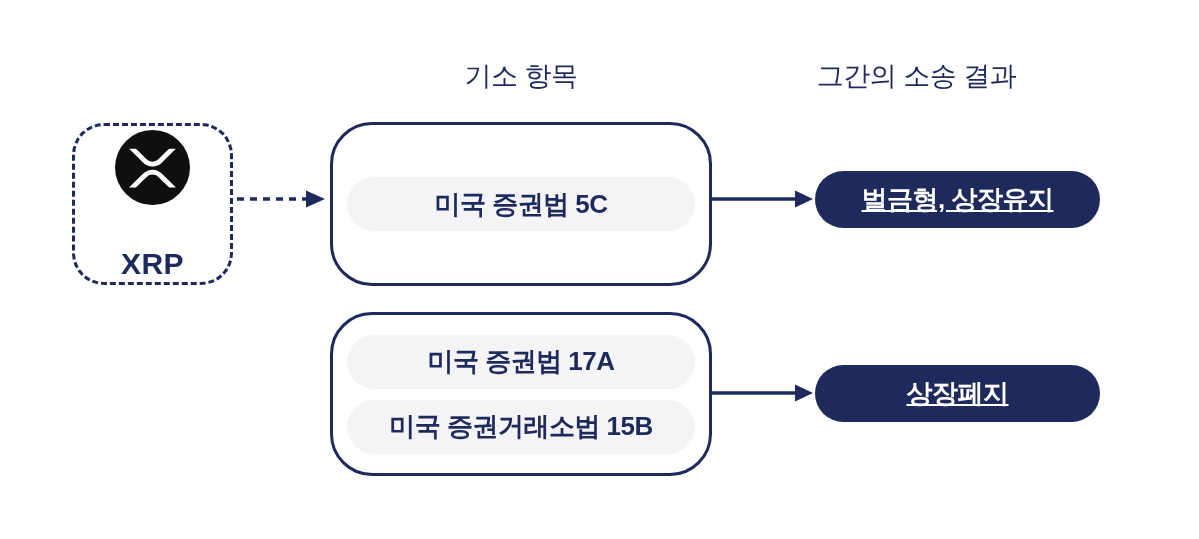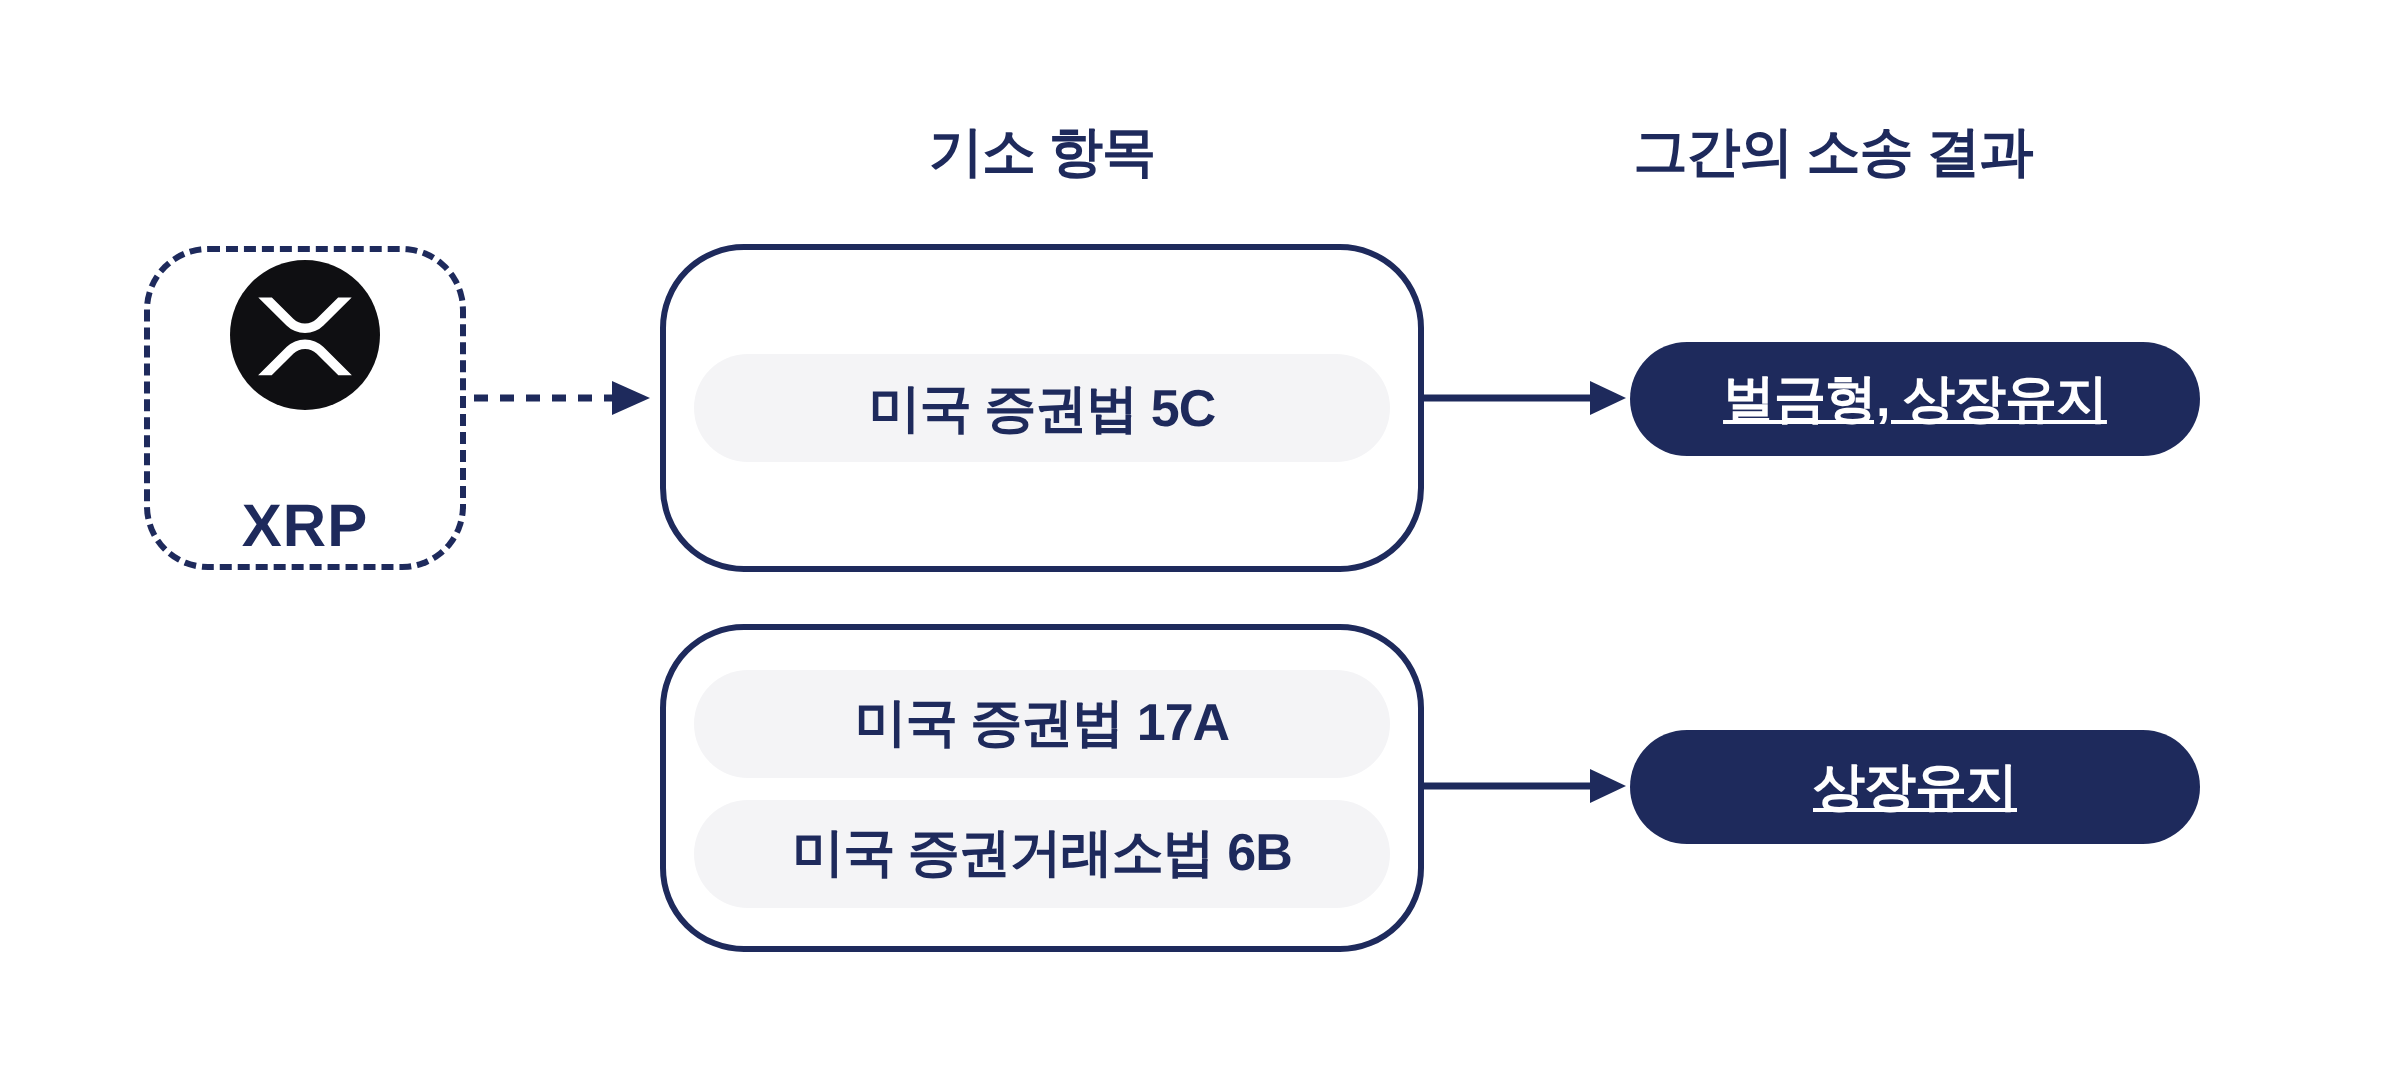--- a/index.html
+++ b/index.html
@@ -16,21 +16,21 @@
   }
   .canvas {
     position: relative;
     width: 1199px; height: 539px;
     background: var(--background);
   }
   .col-header {
     position: absolute;
     top: 61px; height: 30px; line-height: 30px;
     text-align: center;
-    font-size: 27px; font-weight: 700;
+    font-size: 27px; font-weight: 400;
     color: var(--navy);
     letter-spacing: -0.5px;
     white-space: nowrap;
   }
   .col-header.charges { left: 330px; width: 382px; }
   .col-header.results { left: 774px; width: 285px; }
 
   
   .subject {
     position: absolute;
@@ -120,25 +120,25 @@
     </span>
     <span class="subject-label">XRP</span>
   </div>
 
   <div class="charge-box box1">
     <div class="charge-pill">미국 증권법 5C</div>
   </div>
 
   <div class="charge-box box2">
     <div class="charge-pill">미국 증권법 17A</div>
-    <div class="charge-pill">미국 증권거래소법 6B</div>
+    <div class="charge-pill">미국 증권거래소법 15B</div>
   </div>
 
   <div class="result-pill r1">벌금형, 상장유지</div>
-  <div class="result-pill r2">상장유지</div>
+  <div class="result-pill r2">상장폐지</div>
 
   <svg class="overlay" viewBox="0 0 1199 539" xmlns="http://www.w3.org/2000/svg" aria-hidden="true">
     <g>
       <line x1="237" y1="199" x2="306" y2="199" stroke-dasharray="7 6"></line>
       <polygon points="306,190.5 325,199 306,207.5"></polygon>
     </g>
     <g>
       <line x1="712" y1="199" x2="796" y2="199"></line>
       <polygon points="795,190.5 813,199 795,207.5"></polygon>
     </g>

